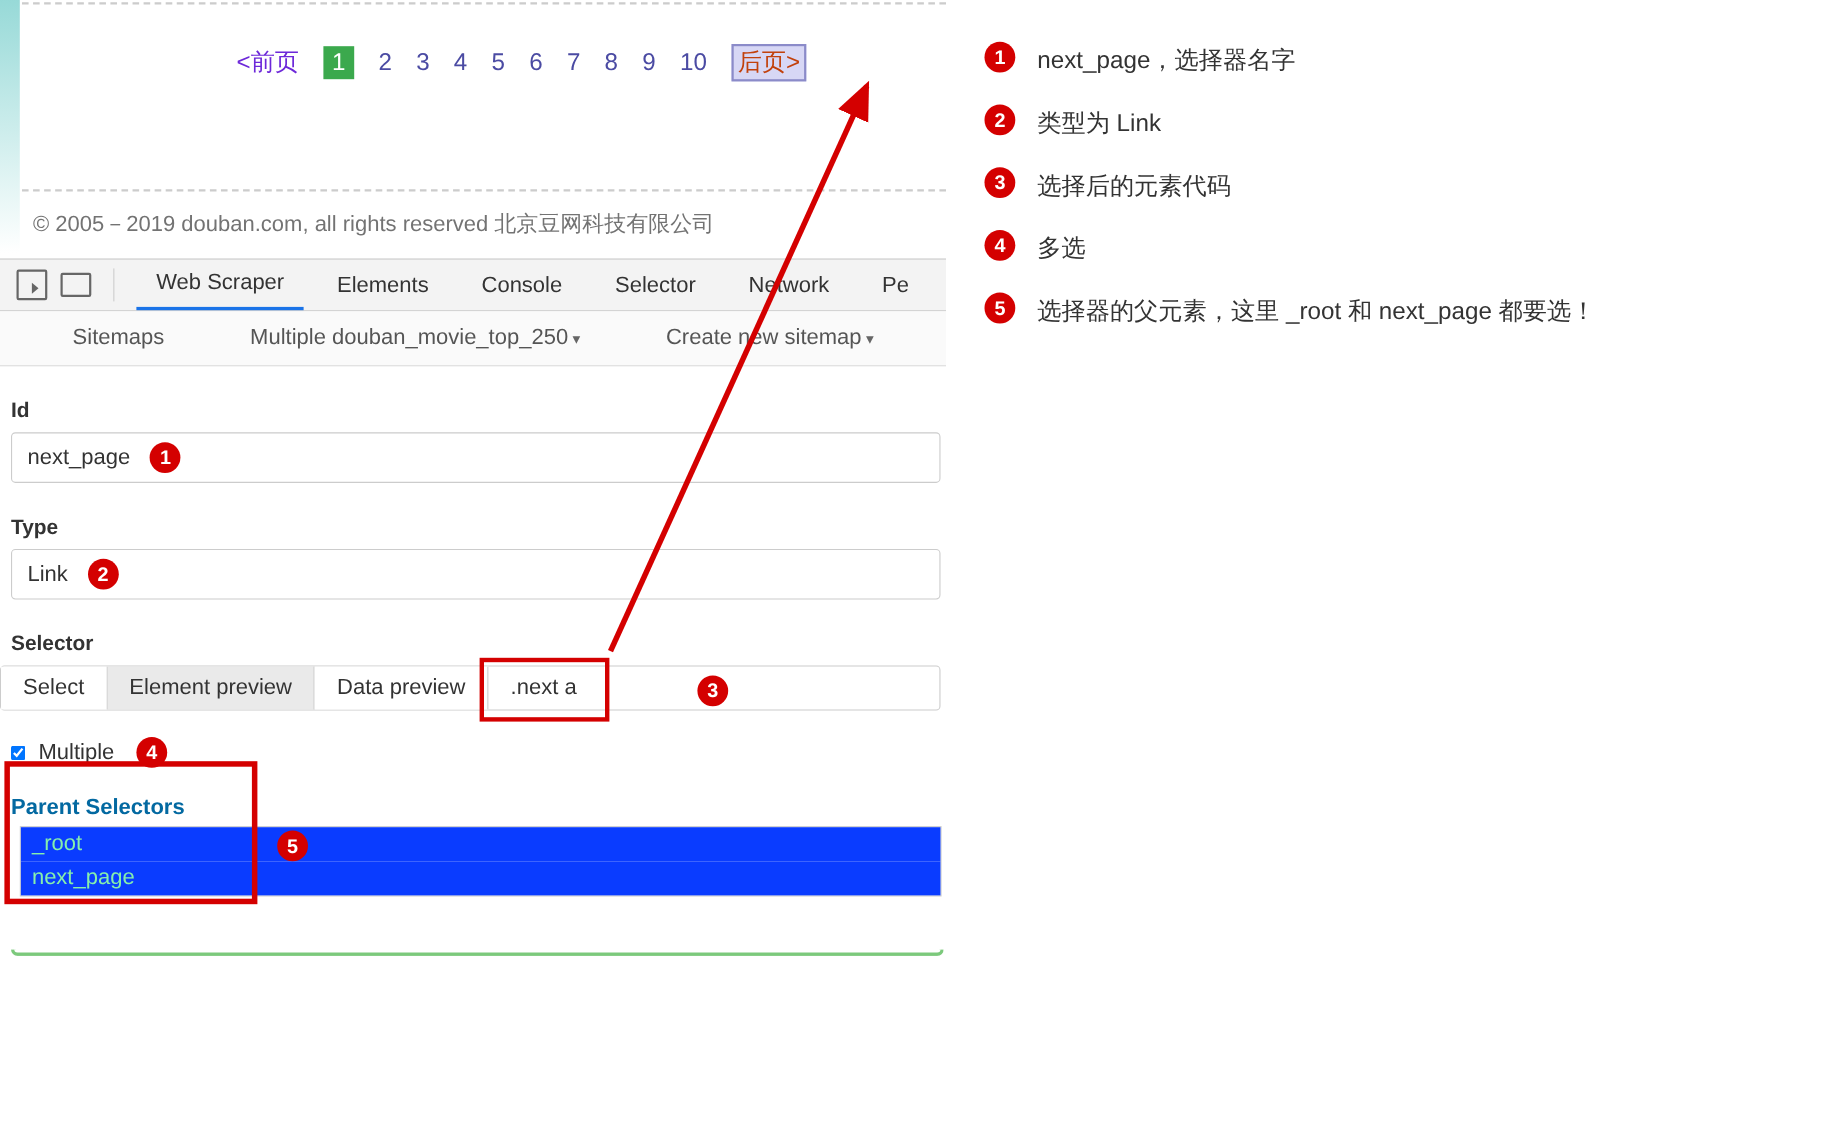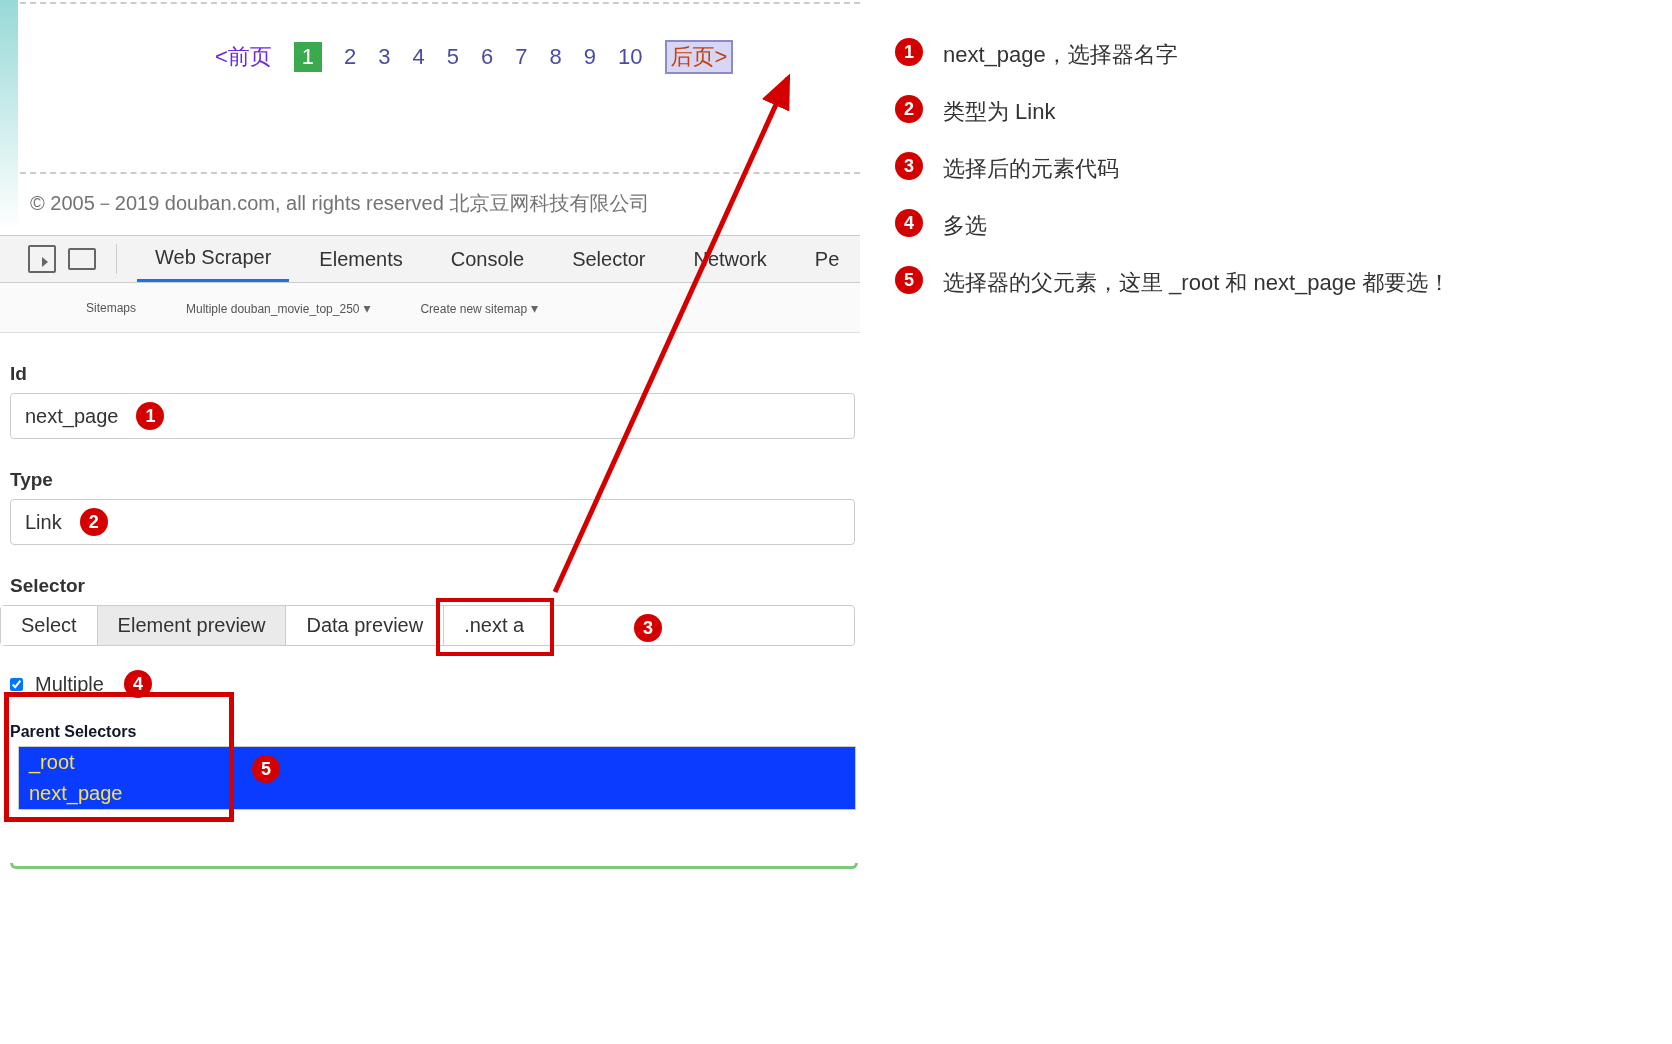--- a/index.html
+++ b/index.html
@@ -82,21 +82,21 @@
       left: 0;
       width: 860px;
     }
     .devtools-tabbar {
       display: flex;
       align-items: center;
       background: #f3f3f3;
       border-top: 1px solid #ccc;
       border-bottom: 1px solid #ccc;
       height: 48px;
-      padding-left: 28px;
+      padding-left: 15px;
       gap: 12px;
     }
     .dev-icon {
       width: 28px;
       height: 28px;
       border: 2px solid #666;
       border-radius: 2px;
       display: inline-flex;
       align-items: center;
       justify-content: center;
@@ -130,23 +130,23 @@
     .dev-tab.active {
       border-bottom: 3px solid #1a73e8;
       color: #333;
     }
     .subbar {
       display: flex;
       align-items: center;
       background: #fafafa;
       border-bottom: 1px solid #ddd;
       height: 50px;
-      gap: 50px;
-      padding-left: 86px;
-      font-size: 12px;
+      gap: 78px;
+      padding-left: 66px;
+      font-size: 20px;
       color: #555;
     }
     .dropdown-caret::after {
       content: " ▾";
       font-size: 14px;
       color: #666;
     }
     .form-area {
       padding: 0;
     }
@@ -200,32 +200,32 @@
       height: 58px;
     }
     .multiple-row {
       margin: 24px 0 0 10px;
       display: flex;
       align-items: center;
       gap: 12px;
       font-size: 20px;
     }
     .parent-label {
-      color: #0f172a;
+      color: #0369a1;
       font-weight: bold;
-      font-size: 16px;
+      font-size: 20px;
       margin: 25px 0 5px 10px;
     }
     .parent-list {
       margin: 0 4px 0 18px;
       border: 1px solid #ccc;
     }
     .parent-item {
       background: #0a3cff;
-      color: #fde047;
+      color: #86efac;
       padding: 4px 10px;
       font-size: 20px;
     }
     .badge {
       display: inline-flex;
       align-items: center;
       justify-content: center;
       width: 28px;
       height: 28px;
       border-radius: 50%;

